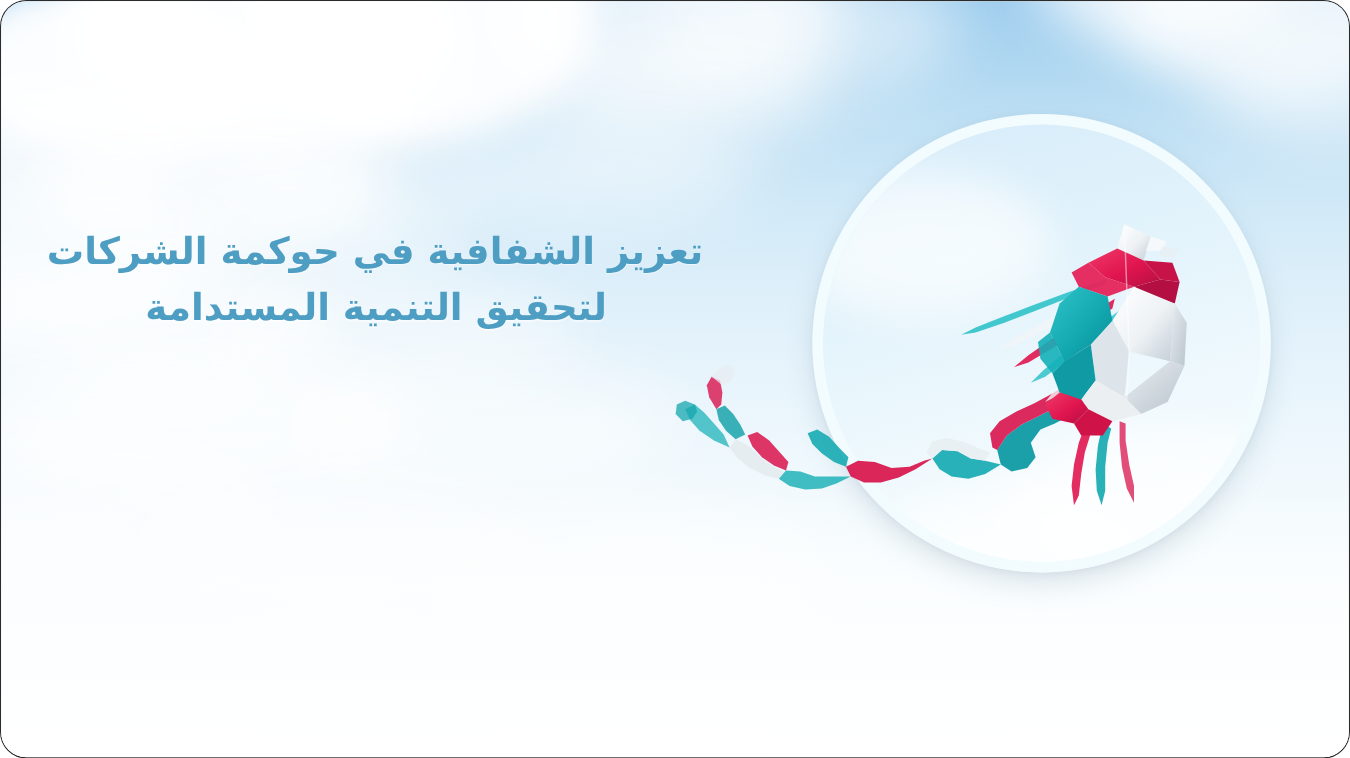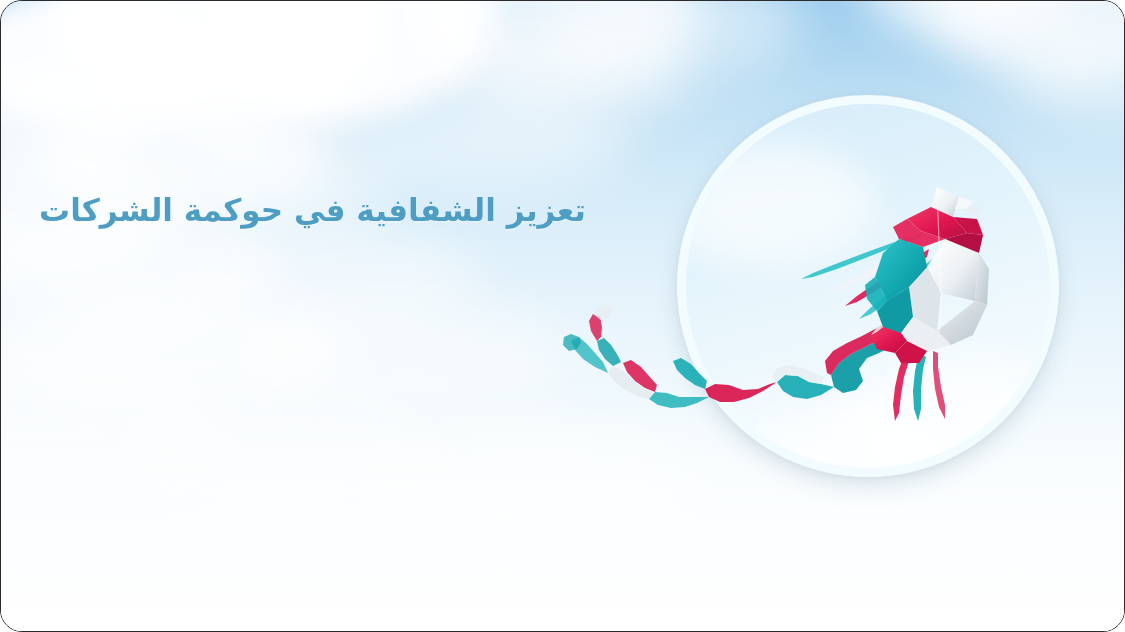--- a/index.html
+++ b/index.html
@@ -247,15 +247,16 @@
         <path d="M882,326 L900,332 L906,340 L894,352 L876,348 L870,336 Z" fill="url(#gRed)"></path>
         <path d="M894,352 L906,340 L926,350 L918,362 L900,362 Z" fill="#cf1248"></path>
 
         <path d="M936,188 L940,292 L938,332" stroke="#ffffff" stroke-width="1.2" fill="none" opacity=".5"></path>
       </g>
     </svg>
   </div>
 
   <div class="title-block">
     <div class="title-line">تعزيز الشفافية في حوكمة الشركات</div>
+    <div class="title-line">لتحقيق التنمية المستدامة</div>
   </div>
 
 </div>
 
 </body></html>

